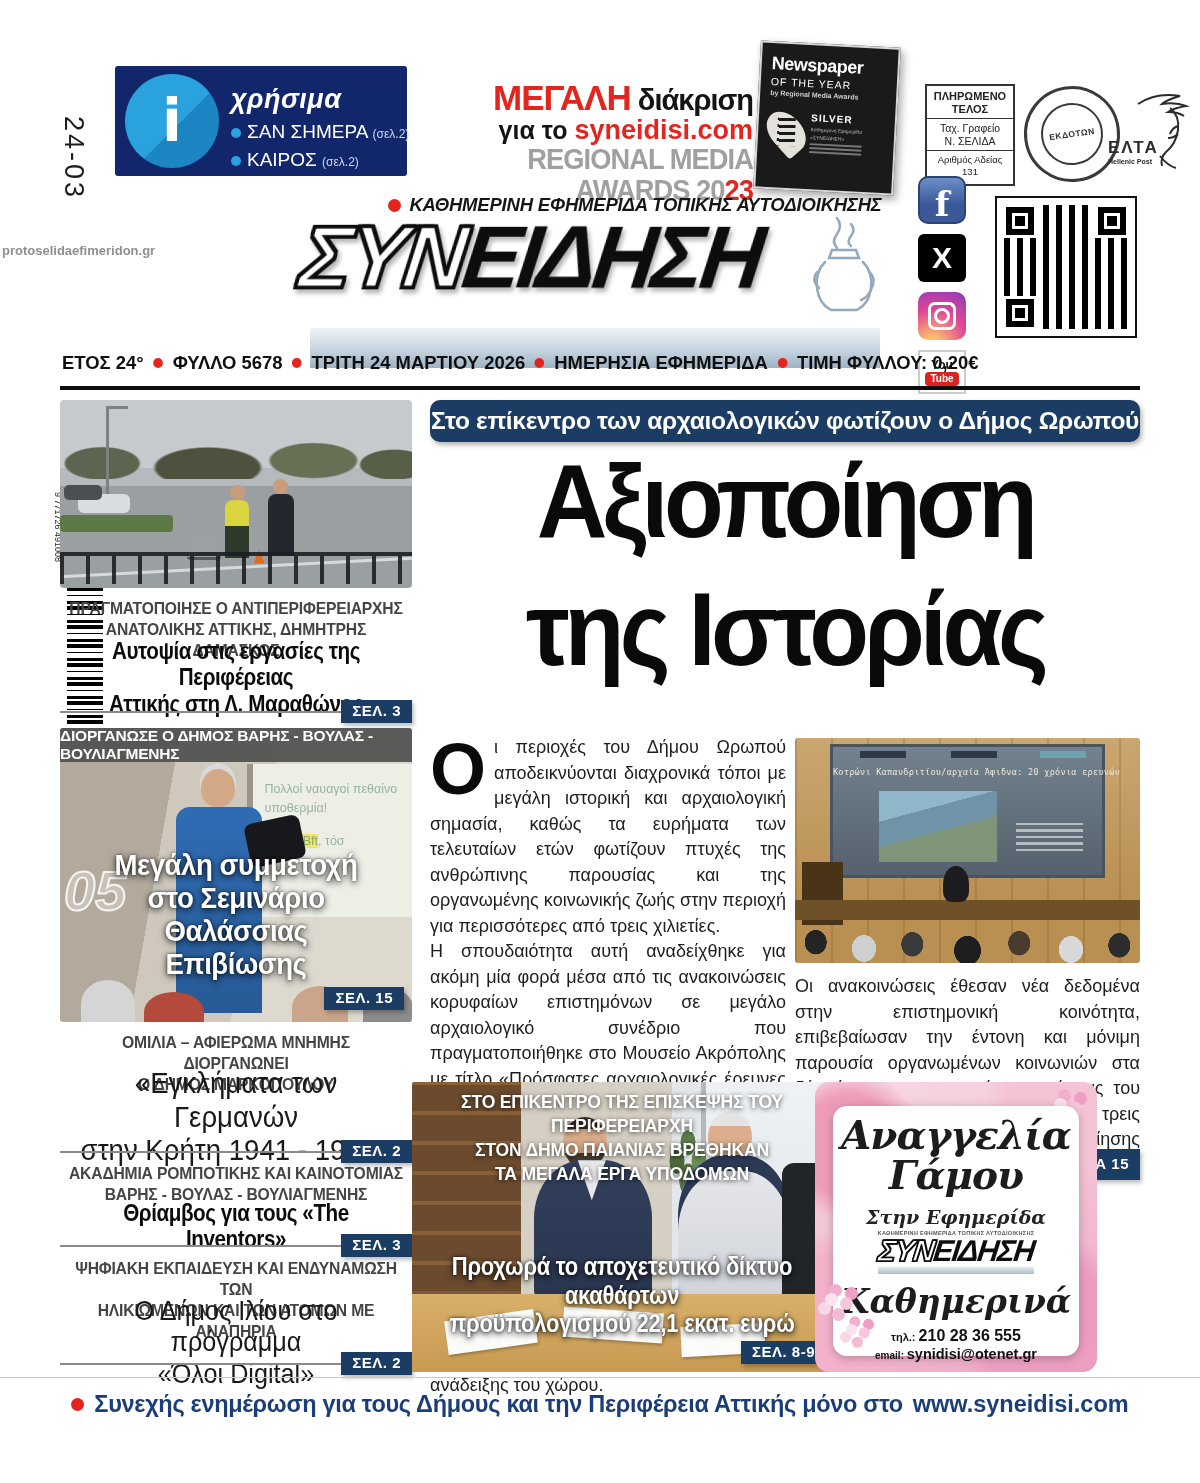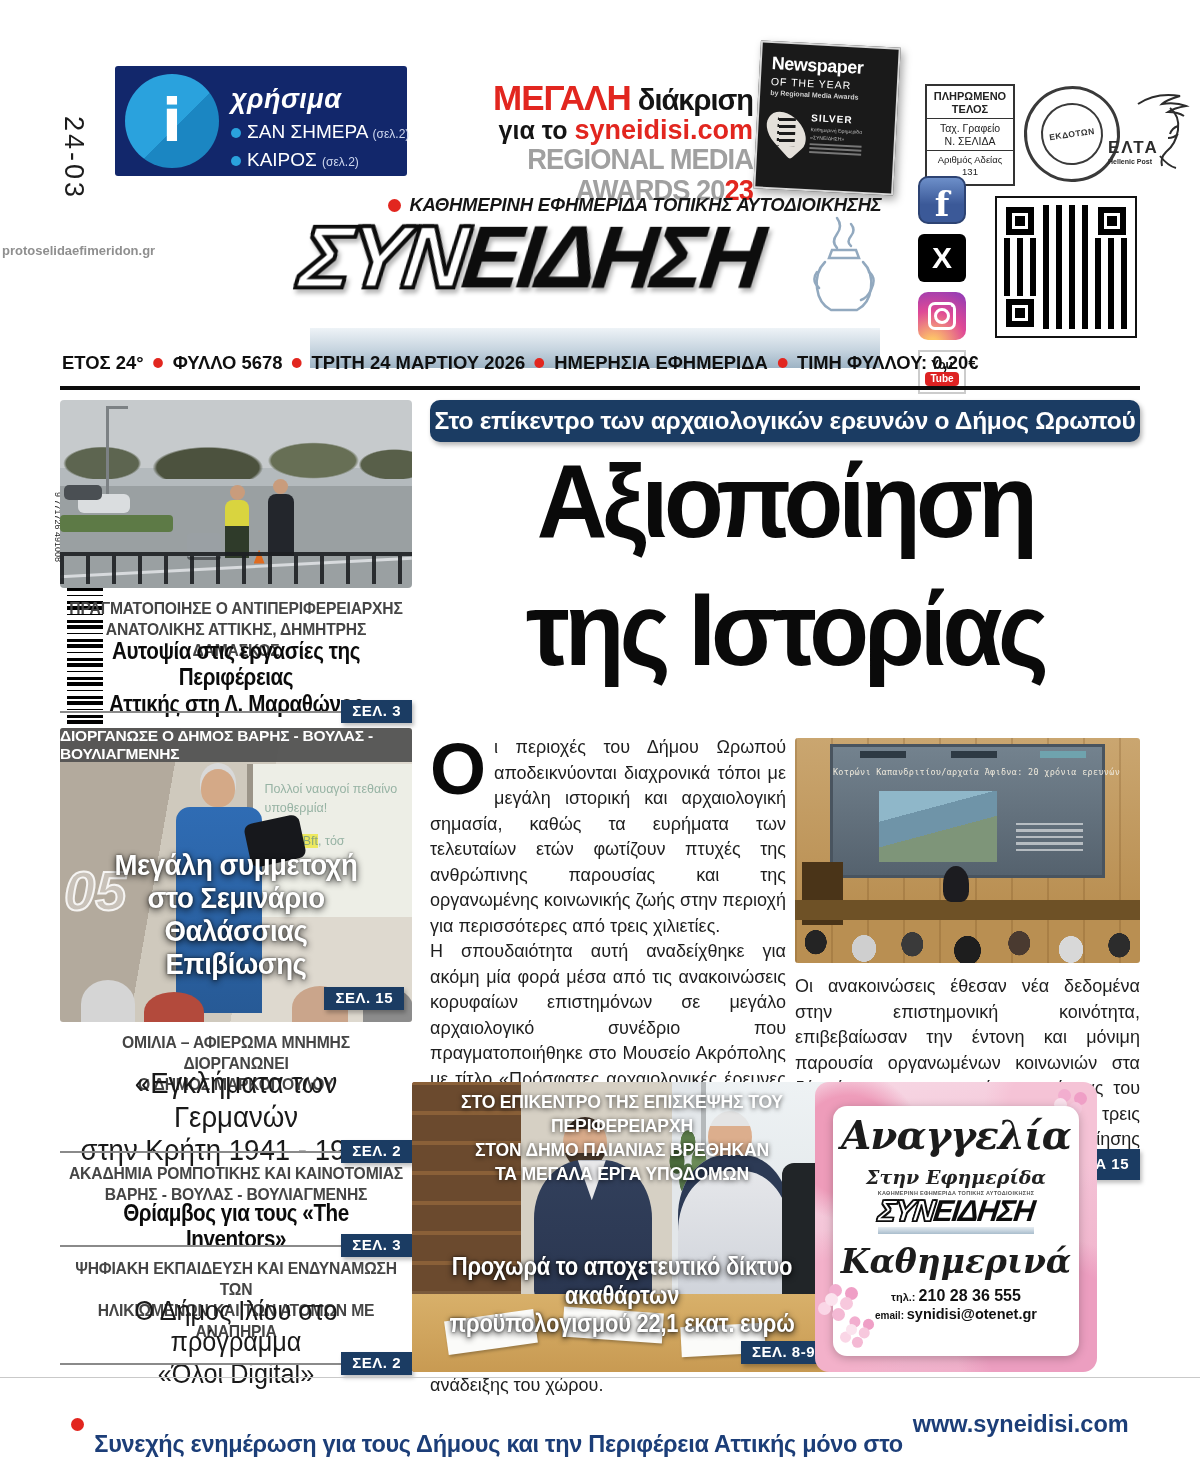--- a/index.html
+++ b/index.html
@@ -280,21 +280,21 @@
   .ad-email .lbl{font-size:10px;font-weight:700;}
   .flower{position:absolute;width:13px;height:13px;background:#fbe3ee;border-radius:50%;
     box-shadow:15px 4px 0 #f7c8dd,7px 15px 0 #f4b9d4,-7px 9px 0 #fad6e6,4px -9px 0 #f2aecf,20px -6px 0 #ef9fc6;}
   .fl1{right:30px;top:16px;} .fl2{right:56px;top:44px;transform:scale(.8);}
   .fl3{left:10px;bottom:66px;} .fl4{left:30px;bottom:36px;transform:scale(.85);}
 
   
   .footer-rule{left:0;top:1377px;width:1200px;height:1px;background:#c9c9c9;}
   .ticker{left:0;right:0;top:1391px;display:flex;align-items:center;justify-content:center;gap:10px;}
   .ticker-dot{width:13px;height:13px;border-radius:50%;background:#e2261f;}
-  .ticker-text{font-size:23.5px;font-weight:600;color:#1c3e78;letter-spacing:-.3px;white-space:nowrap;margin-top:40px;}
+  .ticker-text{font-size:23.5px;font-weight:600;color:#1c3e78;letter-spacing:-.3px;white-space:nowrap;}
   .ticker-link{font-size:23.5px;font-weight:800;color:#1c3e78;white-space:nowrap;}
 </style>
 </head>
 <body>
 
 <div class="page">
 
   <div class="abs edition-code">24-03</div>
   <div class="abs watermark">protoselidaefimeridon.gr</div>
   <div class="abs barcode-wrap">
@@ -504,21 +504,21 @@
   </div>
   <div class="abs hl-light story5-hl">
     <div>Ο Δήμος Ιλίου στο πρόγραμμα</div>
     <div>«Όλοι Digital»</div>
   </div>
   <div class="abs sep story5-sep">
     <span class="sep-line"></span>
     <span class="badge">ΣΕΛ. 2</span>
   </div>
 
-  <div class="abs banner">Στο επίκεντρο των αρχαιολογικών ερευνών ο Δήμος Ωρωπού</div>
+  <div class="abs banner">Στο επίκεντρο των αρχαιολογικών φωτίζουν ο Δήμος Ωρωπού</div>
   <div class="abs main-hl">
     <div>Αξιοποίηση</div>
     <div>της Ιστορίας</div>
   </div>
   <div class="abs body-left">
     <p><span class="dropcap">Ο</span><span>ι περιοχές του Δήμου Ωρωπού αποδεικνύονται διαχρονικά τόποι με μεγάλη ιστορική και αρχαιολογική σημασία, καθώς τα ευρήματα των τελευταίων ετών φωτίζουν πτυχές της ανθρώπινης παρουσίας και της οργανωμένης κοινωνικής ζωής στην περιοχή για περισσότερες από τρεις χιλιετίες.</span></p>
     <p>Η σπουδαιότητα αυτή αναδείχθηκε για ακόμη μία φορά μέσα από τις ανακοινώσεις κορυφαίων επιστημόνων σε μεγάλο αρχαιολογικό συνέδριο που πραγματοποιήθηκε στο Μουσείο Ακρόπολης με τίτλο «Πρόσφατες αρχαιολογικές έρευνες στην Ελλάδα».</p>
     <p>Δύο από τις ενότητες παρουσιάστηκαν στο κατάμεστο Αμφιθέατρο «Δημήτριος Παντερμαλής» του Μουσείου Ακρόπολης, αφορούσαν:</p>
     <p>- Στον ιστορικό λόφο «Κοτρώνι» Καπανδριτίου, 20 χρόνια ανασκαφών στην Αρχαία Άφιδνα.</p>
     <p>- Στις συμπληρωματικές ανασκαφές στον οικισμό των Γεωμετρικών-αρχαϊκών χρόνων στη Σκάλα Ωρωπού Αττικής και στη μελέτη ανάδειξης του χώρου.</p>
@@ -573,20 +573,21 @@
     </div>
     <span class="badge pg-badge">ΣΕΛ. 8-9</span>
   </div>
 
   <div class="abs ad">
     <div class="flower fl1"></div>
     <div class="flower fl2"></div>
     <div class="ad-card">
       <div class="ad-title">
         <div>Αναγγελία</div>
+        <div>Γάμου</div>
       </div>
       <div class="ad-sub">Στην Εφημερίδα</div>
       <div class="ad-logo">
         <div class="ad-logo-tag">ΚΑΘΗΜΕΡΙΝΗ ΕΦΗΜΕΡΙΔΑ ΤΟΠΙΚΗΣ ΑΥΤΟΔΙΟΙΚΗΣΗΣ</div>
         <div class="ad-logo-text"><span class="outline-text">ΣΥΝ</span><span class="solid-text">ΕΙΔΗΣΗ</span></div>
         <div class="ad-logo-bar"></div>
       </div>
       <div class="ad-daily">Καθημερινά</div>
       <div class="ad-phone"><span class="lbl">τηλ.: </span><span>210 28 36 555</span></div>
       <div class="ad-email"><span class="lbl">email: </span><span>synidisi@otenet.gr</span></div>

